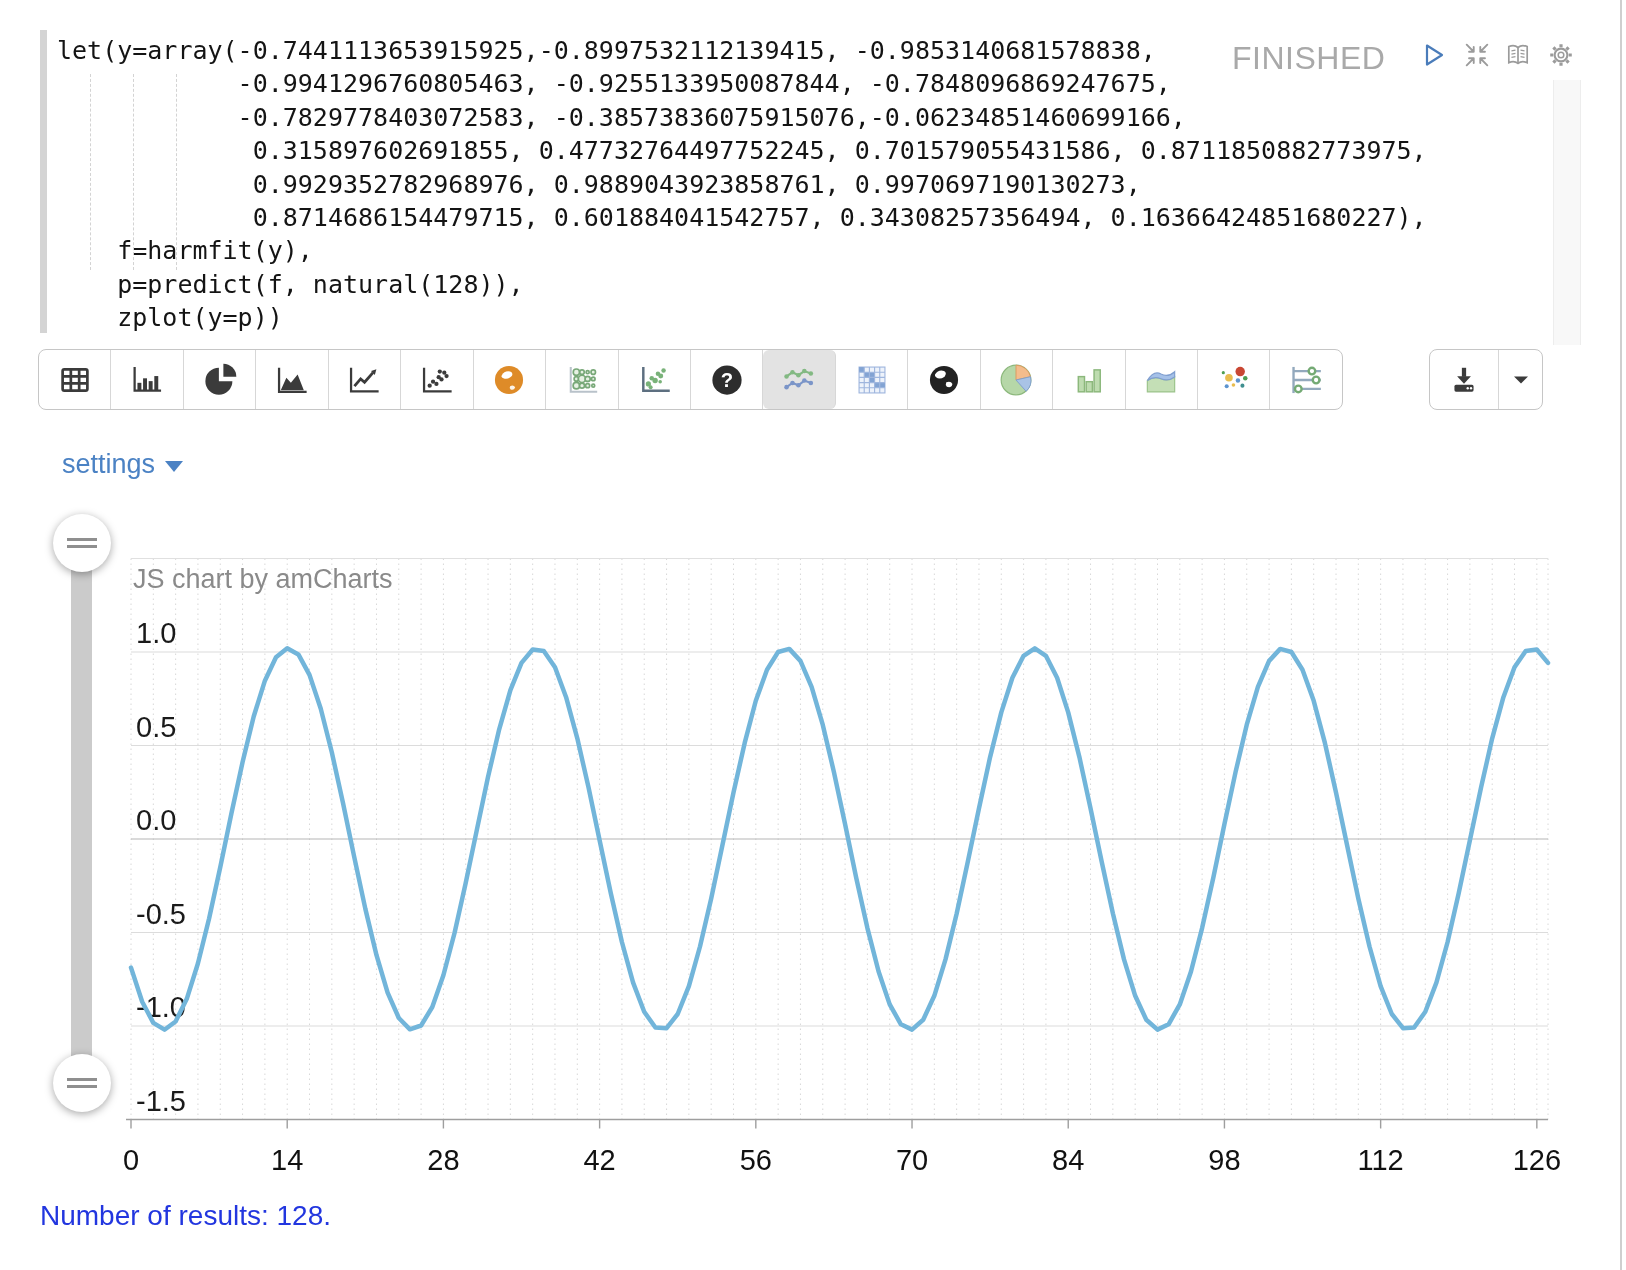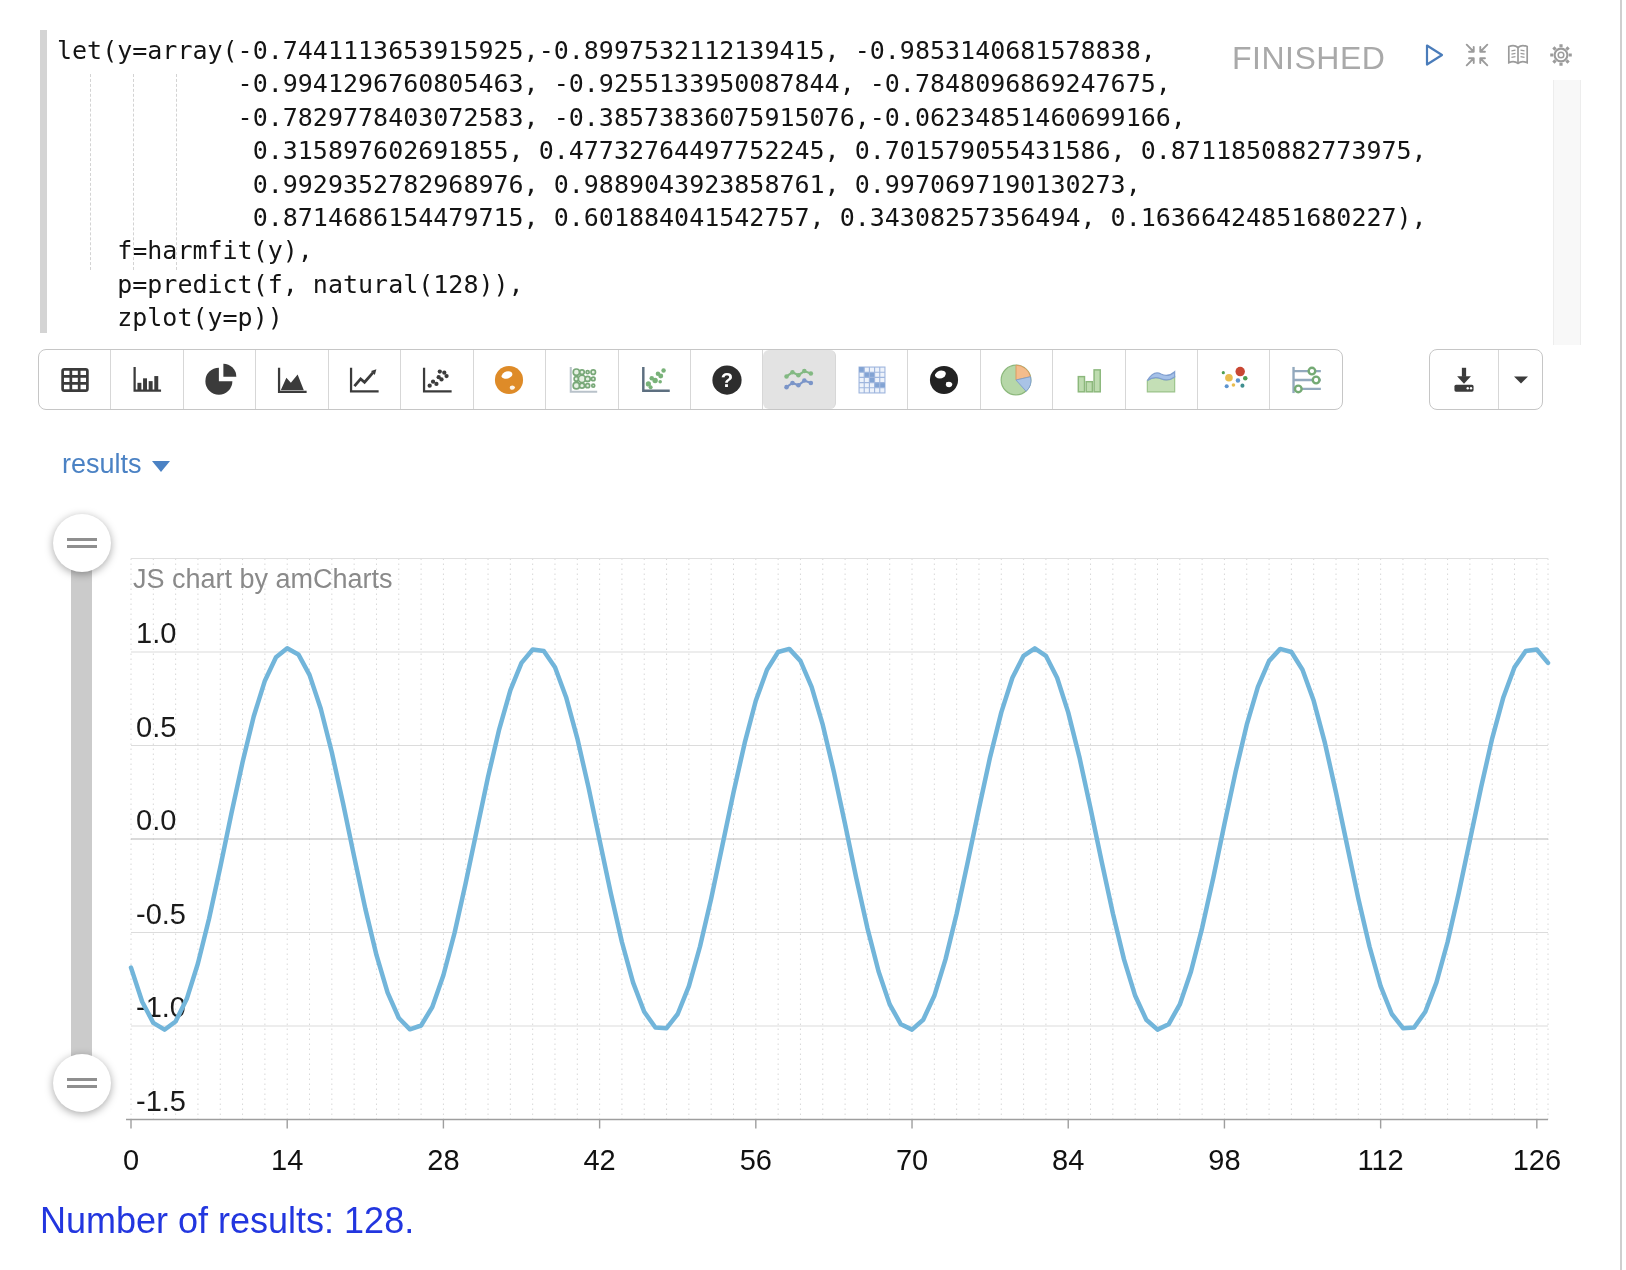--- a/index.html
+++ b/index.html
@@ -33,21 +33,21 @@
             display:flex;align-items:center;gap:10px;}
   .settings .caret{width:0;height:0;border-left:9px solid transparent;border-right:9px solid transparent;
                    border-top:11px solid #4b82c4;margin-top:4px;}
   
   .vslider-track{position:absolute;left:71px;top:543px;width:21px;height:540px;background:#cbcbcb;}
   .vslider-handle{position:absolute;width:58px;height:58px;border-radius:50%;background:#fff;
                   box-shadow:0 2px 8px rgba(0,0,0,.35);cursor:grab;}
   .vslider-handle .grip{position:absolute;left:14px;width:30px;height:3px;background:#8f8f8f;}
   .chart-wrap{position:absolute;left:100px;top:545px;width:1470px;height:655px;}
   svg text{font-family:"Liberation Sans",sans-serif;}
-  .results{position:absolute;left:40px;top:1200px;font-size:36px;color:#2236df;}
+  .results{position:absolute;left:40px;top:1200px;font-size:28px;color:#2236df;}
 </style>
 </head>
 <body>
 
 <div id="screen">
 
   <div class="code-area">
     <div class="code-gutter"></div>
     <pre class="code">let(y=array(-0.7441113653915925,-0.8997532112139415, -0.9853140681578838,
             -0.9941296760805463, -0.9255133950087844, -0.7848096869247675,
@@ -299,21 +299,21 @@
       </svg>
     </span>
     <span class="tb2-caret">
       <svg width="22" height="20" viewBox="0 0 22 20">
           <path d="M4 6.5 H18 L11 13.5 Z" fill="#3b3b3b"></path>
         </svg>
     </span>
   </div>
 
   <div class="settings">
-    <span>results</span>
+    <span>settings</span>
     <span class="caret"></span>
   </div>
 
   <div class="vslider-track"></div>
   <div class="vslider-handle" style="left:53px;top:514px">
     <div class="grip" style="top:24px"></div>
     <div class="grip" style="top:31px"></div>
   </div>
   <div class="vslider-handle" style="left:53px;top:1054px">
     <div class="grip" style="top:24px"></div>

